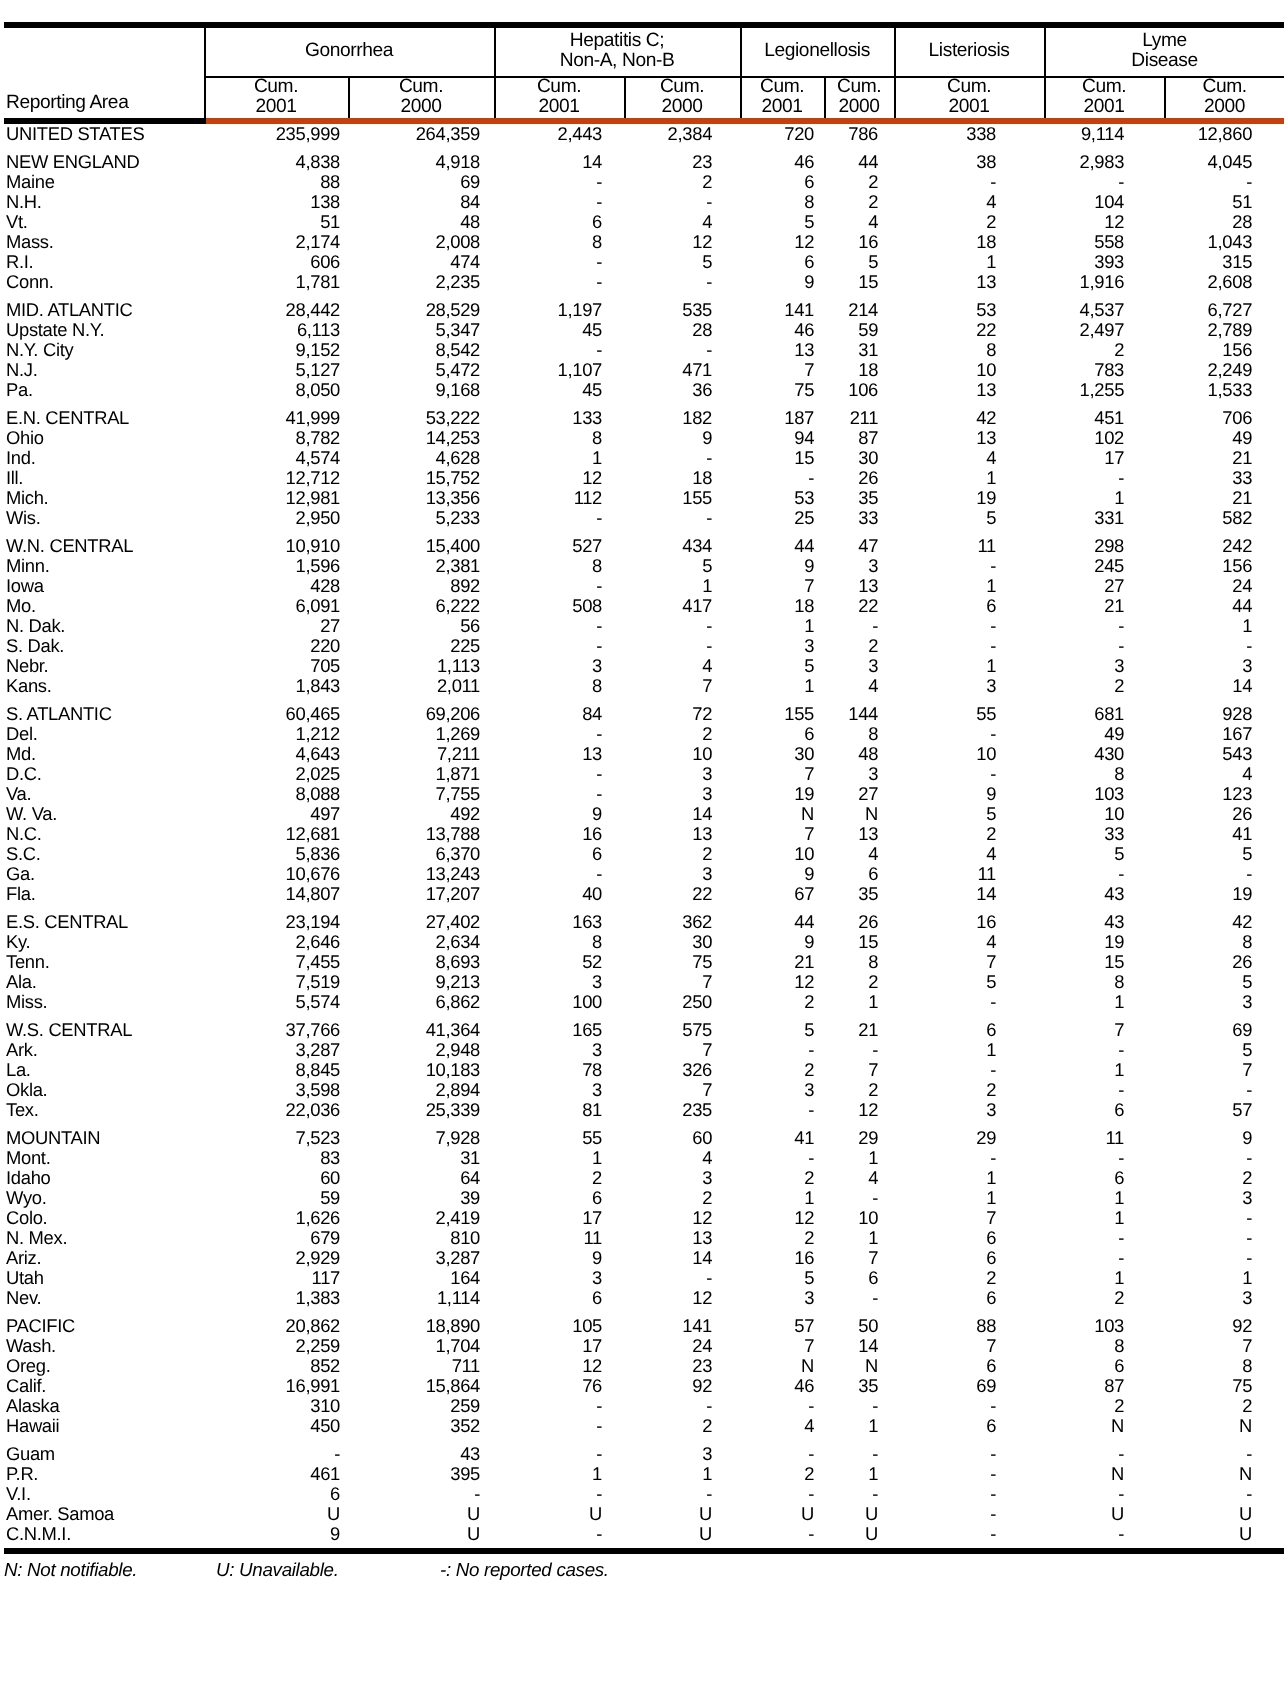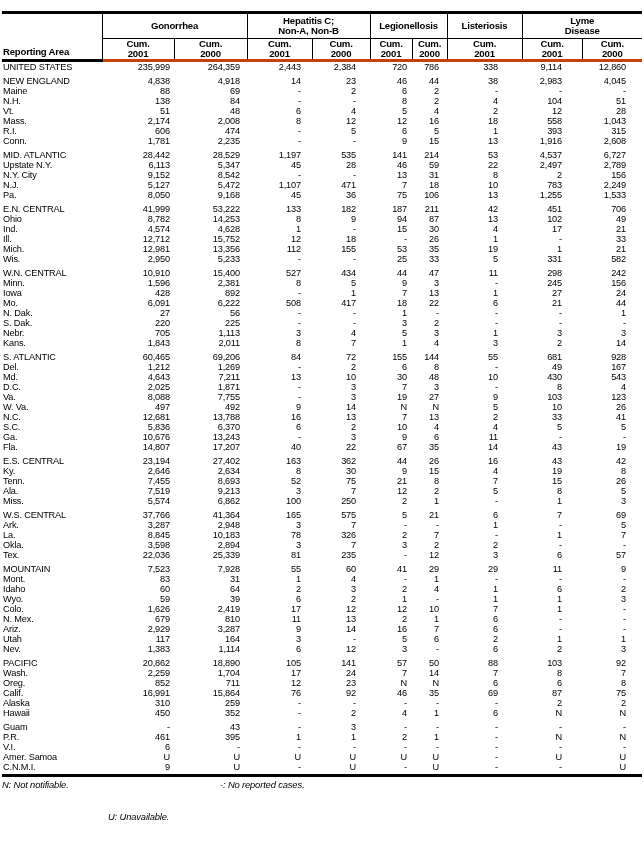--- a/index.html
+++ b/index.html
@@ -21,21 +21,21 @@
     border-collapse: collapse; table-layout: fixed;
     width: 640px; margin-top: 4px;
   }
   col.w-area { width: 100px; }
   col.w1 { width: 72px; } col.w2 { width: 73px; }
   col.w3 { width: 65px; } col.w4 { width: 58px; }
   col.w5 { width: 42px; } col.w6 { width: 35px; }
   col.w7 { width: 75px; } col.w8 { width: 60px; } col.w9 { width: 60px; }
 
   thead th {
-    font-weight: bold; font-size: 9.6px; line-height: 10px;
+    font-weight: normal; font-size: 9.6px; line-height: 10px;
     letter-spacing: -0.2px; padding: 0; white-space: pre-line;
     text-align: center; vertical-align: middle;
   }
   tr.group-row th { border-top: 3px solid #000; height: 26px; }
   th.group { border-left: 1.5px solid #000; border-bottom: 1.5px solid #000; }
   th.reporting-area {
     border-bottom: 3px solid #000; text-align: left;
     vertical-align: bottom; padding: 0 0 2px 1px;
   }
   tr.sub-row th { height: 20px; border-bottom: 3px solid #c2410c; border-left: 1.5px solid #000; }
@@ -51,21 +51,21 @@
   td.c5 { padding-right: 5px; }  td.c6 { padding-right: 8px; }
   td.c7 { padding-right: 24px; } td.c8 { padding-right: 20px; }
   td.c9 { padding-right: 16px; }
   tr.gap td { height: 4px; }
 
   .bottom-rule { width: 640px; border-top: 3px solid #000; margin-top: 2px; }
 
   .footnotes { font-size: 9.4px; line-height: 10.8px; letter-spacing: -0.15px; margin-top: 3px; font-style: italic; }
   .legend { display: flex; }
   .legend span:nth-child(1) { width: 106px; }
-  .legend span:nth-child(2) { width: 112px; margin-top: 32px; }
+  .legend span:nth-child(2) { width: 112px; }
   .asterisk-note { margin-top: 1px; padding-left: 8px; text-indent: -8px; }
 </style>
 </head>
 <body>
 
 <div class="page">
 
 
   <table class="report">
     <colgroup>

